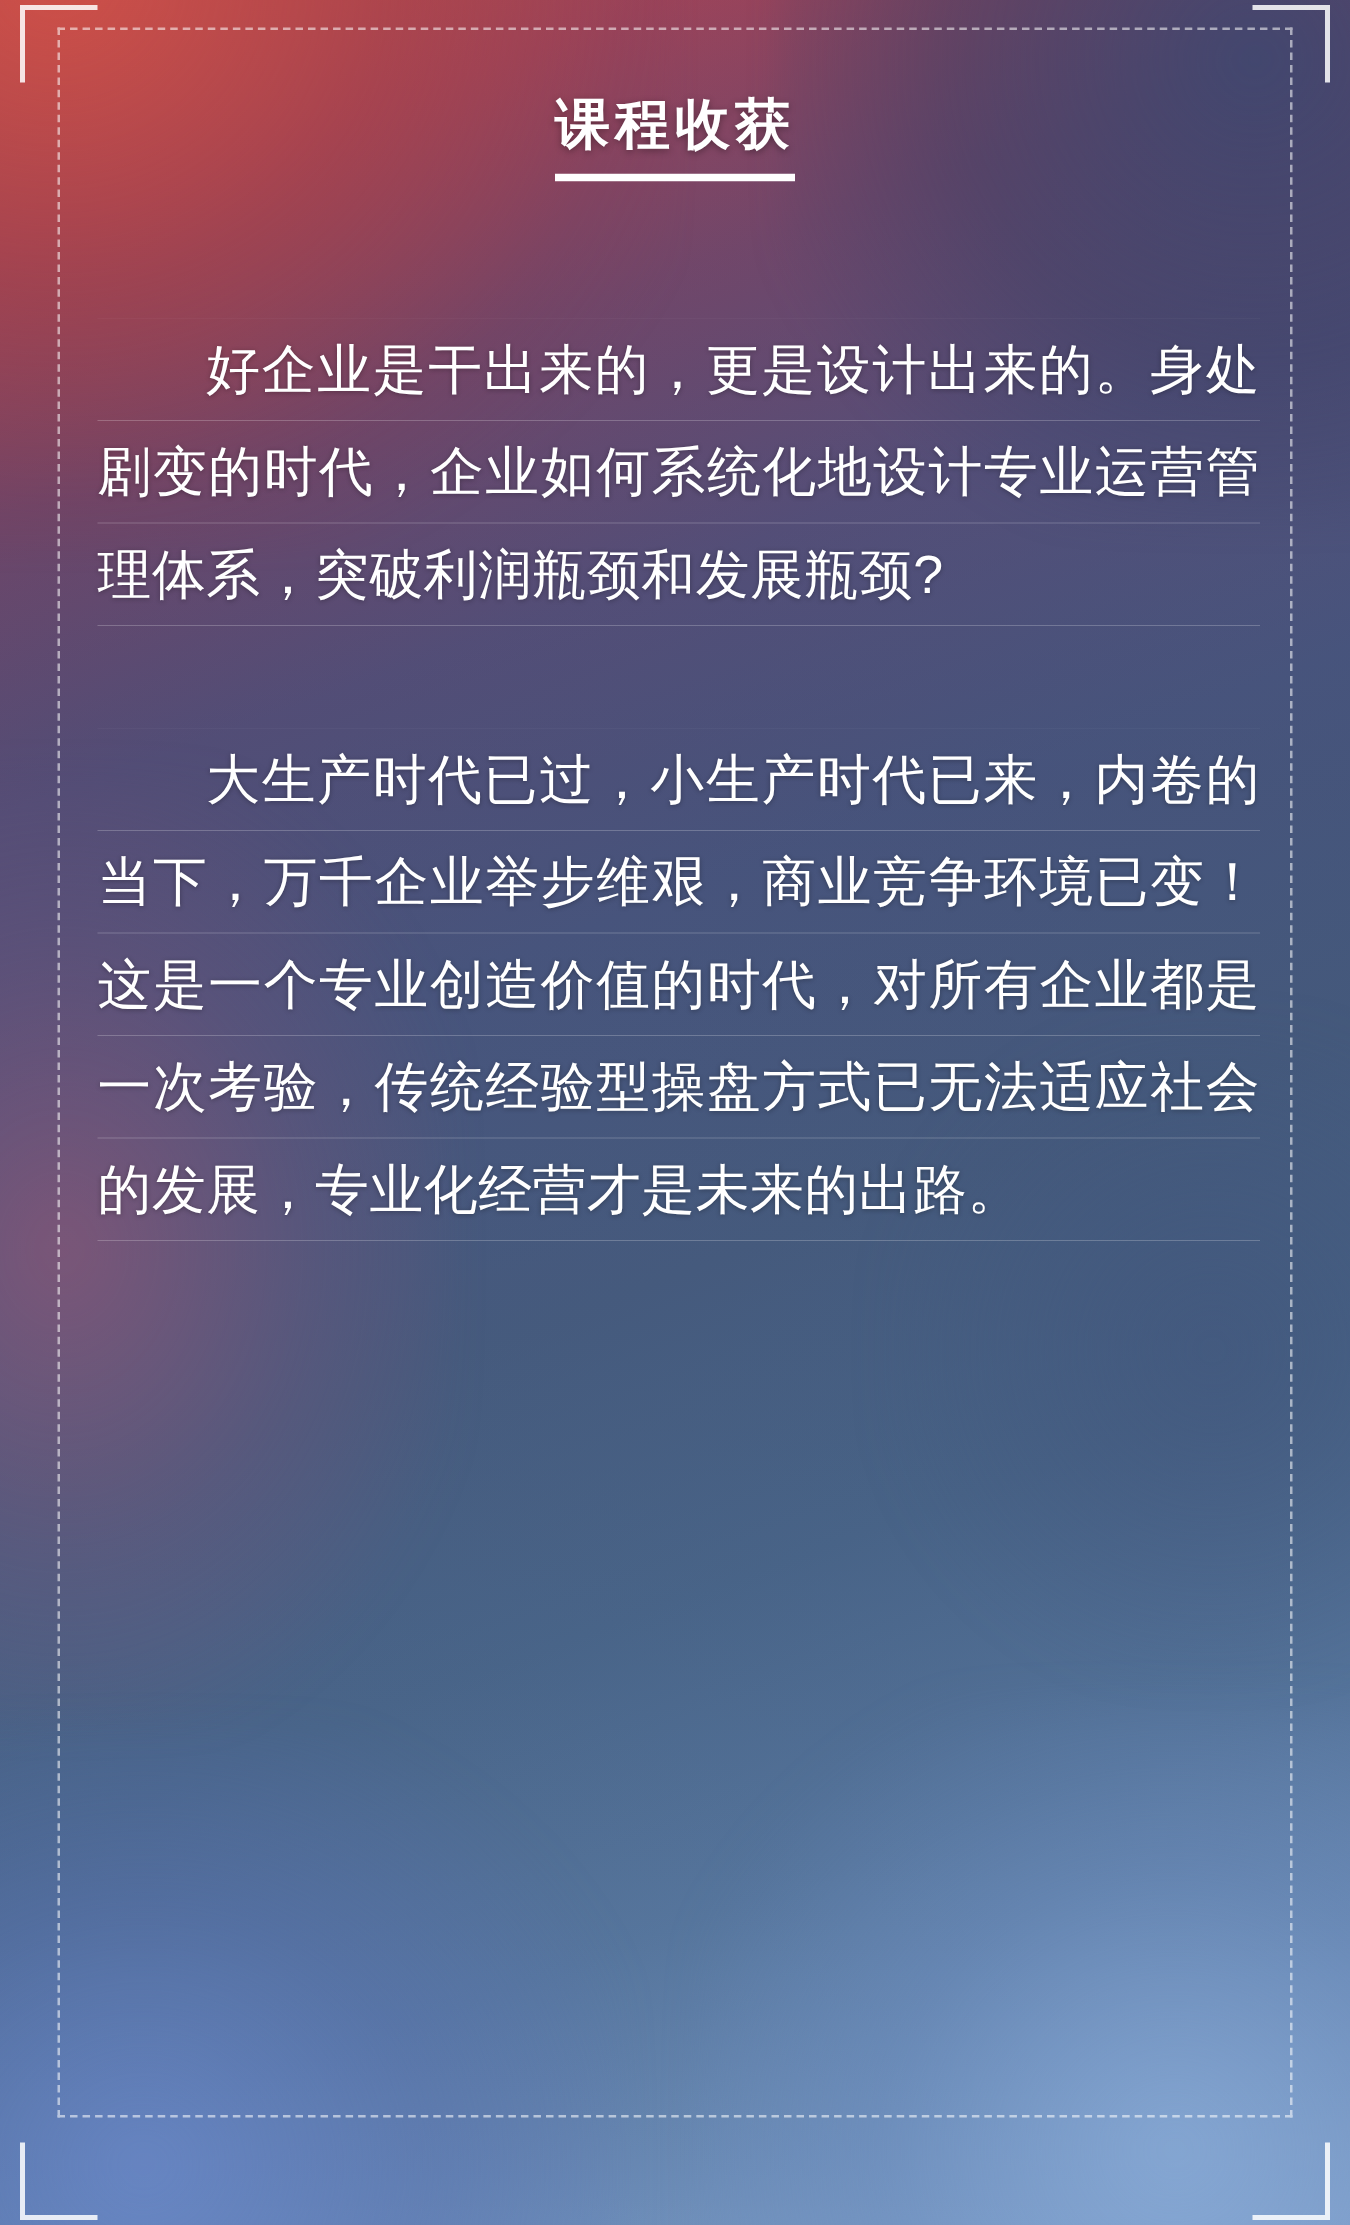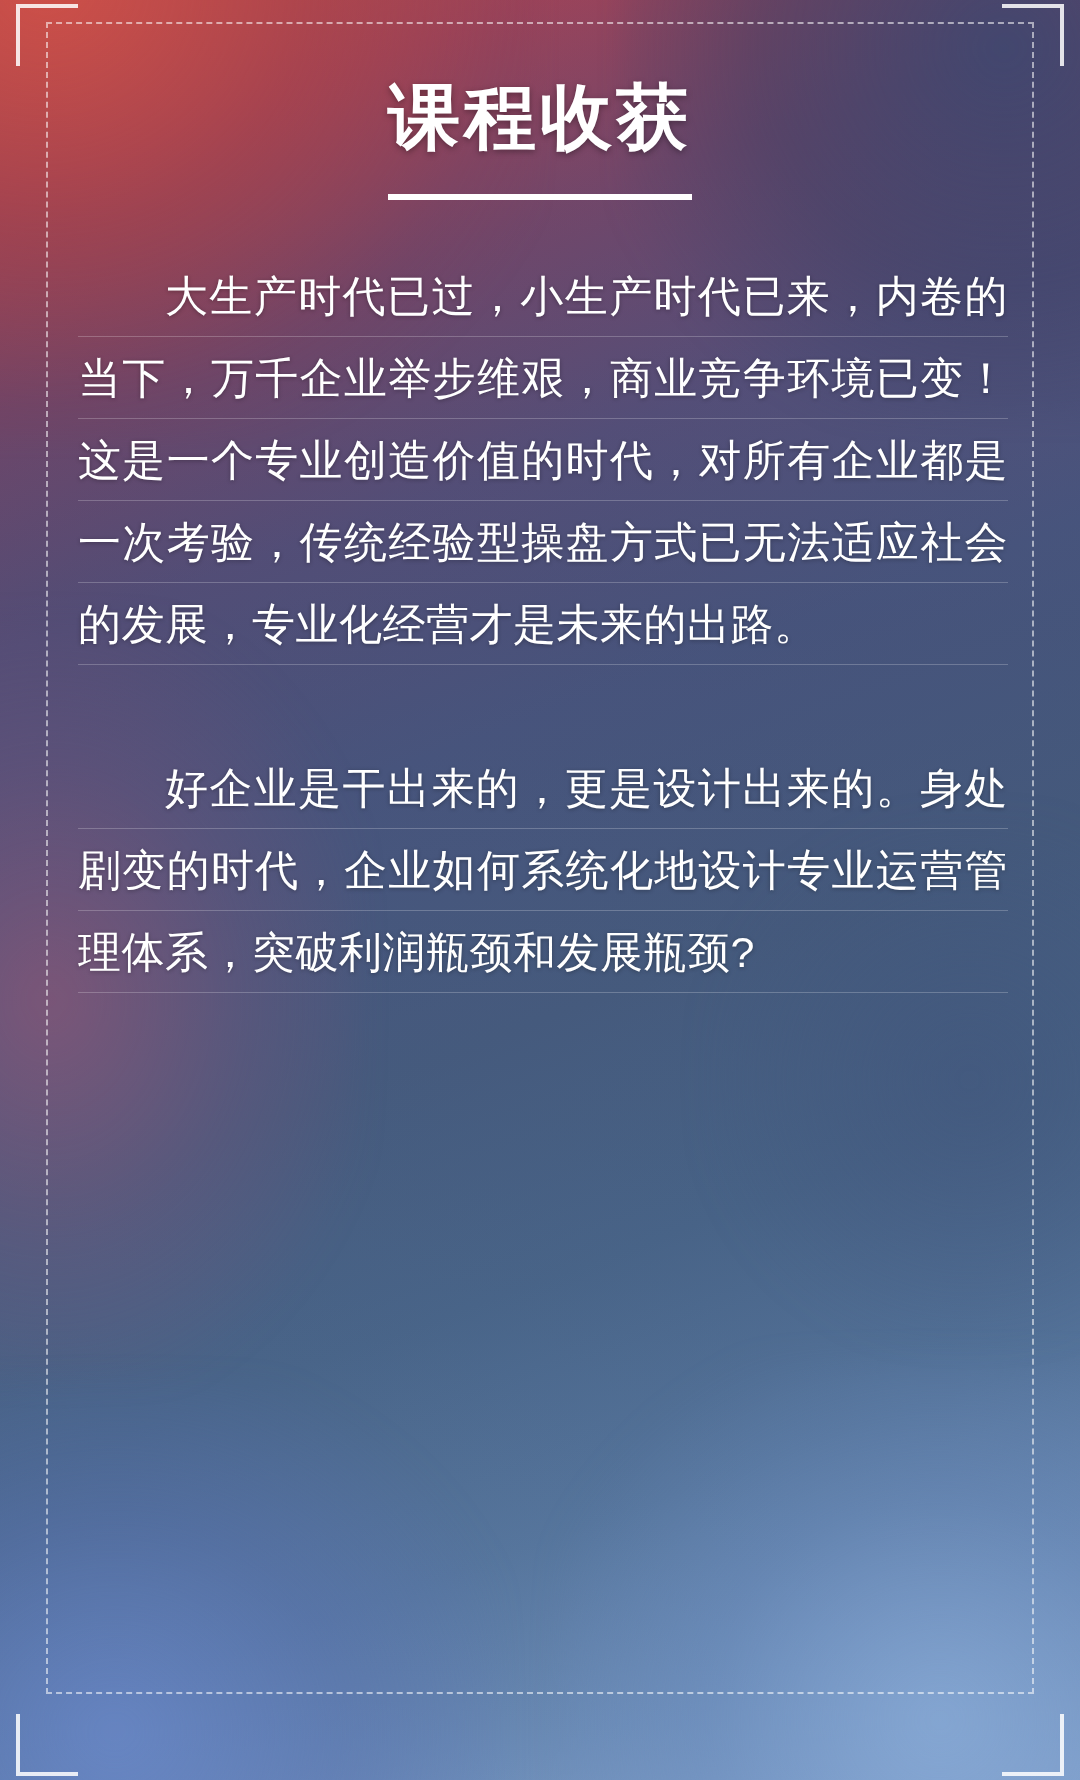--- a/index.html
+++ b/index.html
@@ -128,25 +128,25 @@
 
   .title-wrap {
     position: absolute;
     left: 0;
     right: 0;
     top: 48px;
     text-align: center;
   }
   .title {
     display: inline-block;
-    font-size: 72px;
+    font-size: 44px;
     font-weight: 700;
     letter-spacing: 4px;
     color: #ffffff;
-    padding-bottom: 28px;
+    padding-bottom: 10px;
     border-bottom: 6px solid #ffffff;
     text-shadow: 0 2px 6px rgba(0,0,0,0.35);
     font-family: "Liberation Sans", "DejaVu Sans", sans-serif;
   }
 
   .body-text {
     position: absolute;
     left: 32px;
     right: 26px;
     top: 190px;
@@ -195,18 +195,18 @@
   <div class="corner bl"></div>
   <div class="corner br"></div>
 
   <div class="content">
 
     <div class="title-wrap">
       <div class="title">课程收获</div>
     </div>
 
     <div class="body-text">
+      <p class="para indent">好企业是干出来的，更是设计出来的。身处剧变的时代，企业如何系统化地设计专业运营管理体系，突破利润瓶颈和发展瓶颈?</p>
       <p class="para indent">大生产时代已过，小生产时代已来，内卷的当下，万千企业举步维艰，商业竞争环境已变！这是一个专业创造价值的时代，对所有企业都是一次考验，传统经验型操盘方式已无法适应社会的发展，专业化经营才是未来的出路。</p>
-      <p class="para indent">好企业是干出来的，更是设计出来的。身处剧变的时代，企业如何系统化地设计专业运营管理体系，突破利润瓶颈和发展瓶颈?</p>
     </div>
 
   </div>
 </div>
 
 </body></html>

